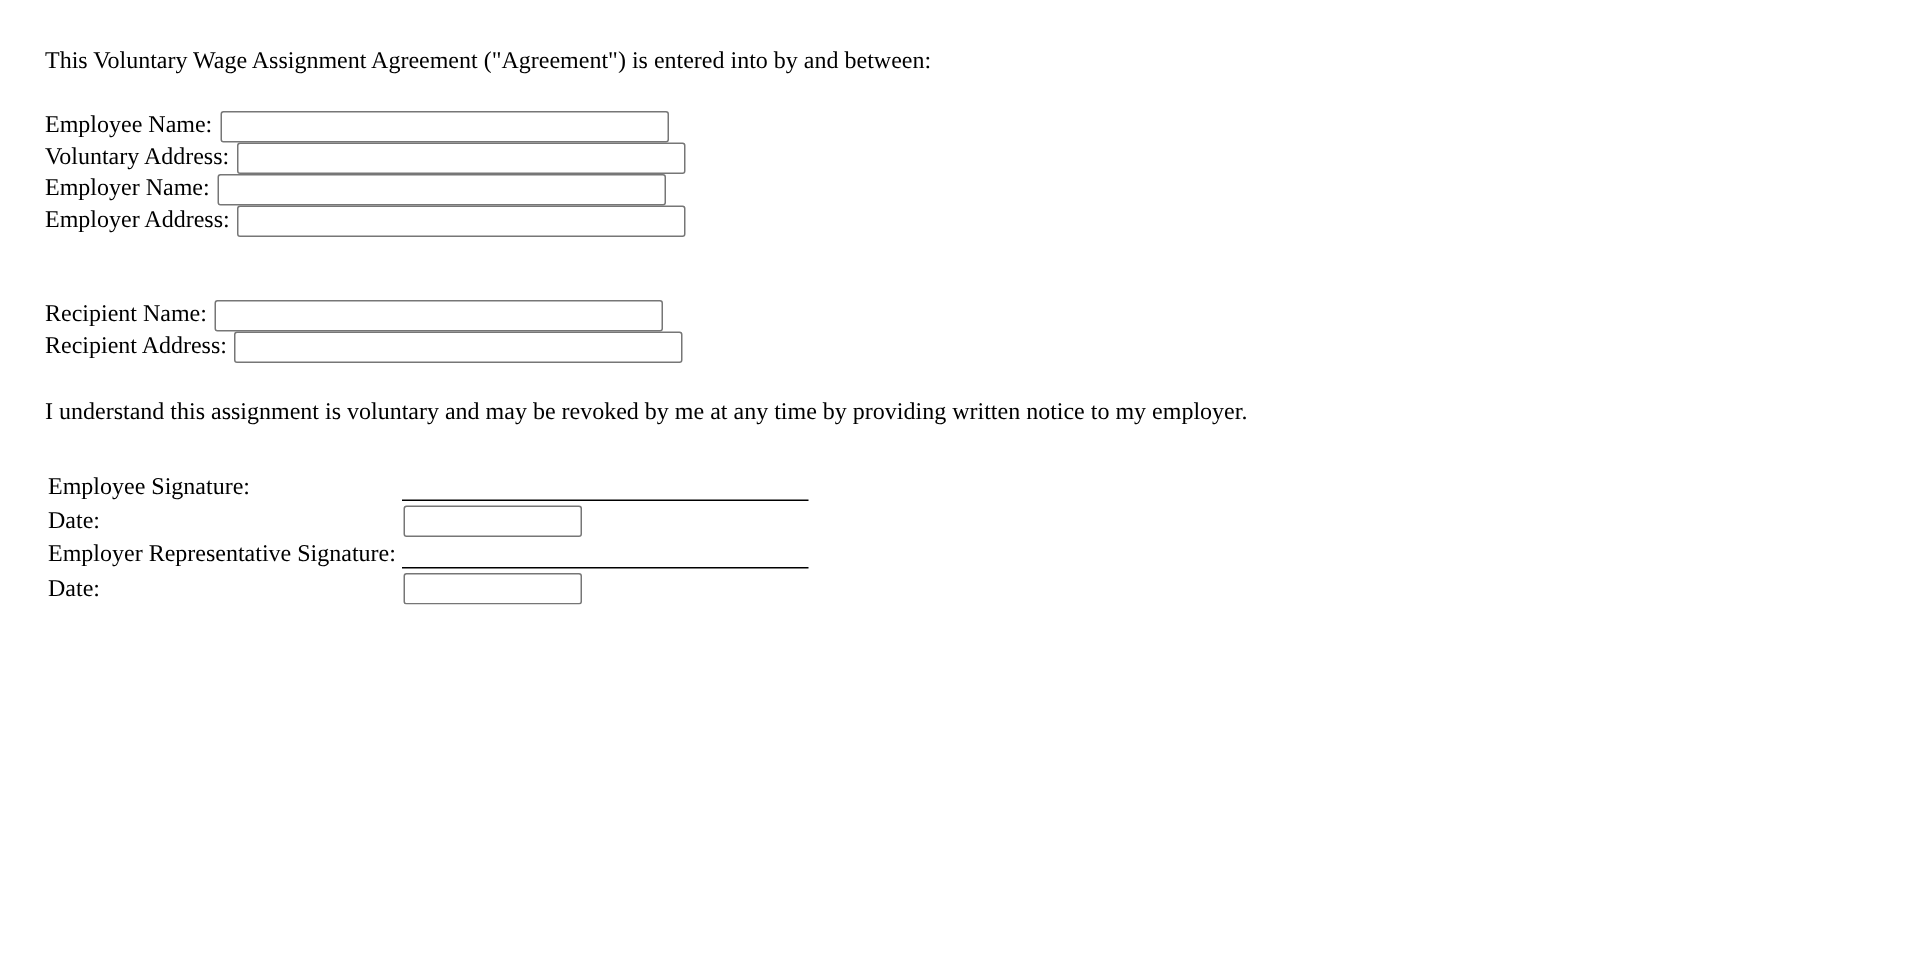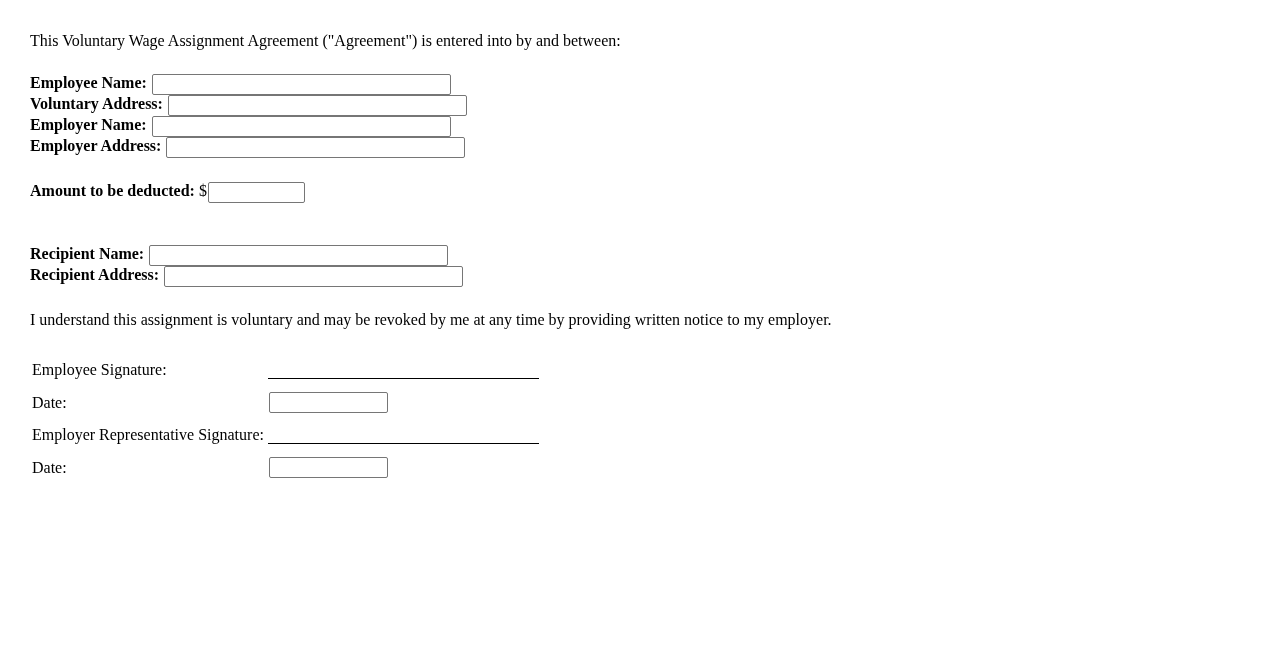--- a/index.html
+++ b/index.html
@@ -14,21 +14,21 @@
     font-size: 16px;
     line-height: normal;
   }
   h1.doc-title {
     font-size: 24px;
     font-weight: bold;
     margin: 16px 0 22px 0;
     line-height: normal;
   }
   p { margin: 24px 0; }
-  b { font-weight: bold; }
+  b { font-weight: normal; }
   input.ti {
     height: 21px;
     border: 1px solid #767676;
     border-radius: 2px;
     padding: 1px 3px;
     margin: 0 1px;
     font-family: "Liberation Sans", sans-serif;
     font-size: 13px;
     vertical-align: middle;
     background: #ffffff;
@@ -36,21 +36,21 @@
   }
   .w-name   { width: 299px; }
   .w-amount { width: 97px;  }
   .w-begin  { width: 115px; }
   .w-total  { width: 96px;  }
   .w-sigdate{ width: 119px; }
   .sig-grid {
     margin-top: 32px;
     display: grid;
     grid-template-columns: 238px max-content;
-    row-gap: 13px;
+    row-gap: 3px;
     align-items: center;
     justify-items: start;
   }
   .sig-label { padding-left: 2px; }
   .sig-line {
     width: 271px;
     height: 17px;
     border-bottom: 1px solid #000000;
   }
 </style>
@@ -67,24 +67,20 @@
     <input type="text" class="ti w-name" style=""><br>
     <b>Voluntary Address:</b>
     <input type="text" class="ti w-name" style=""><br>
     <b>Employer Name:</b>
     <input type="text" class="ti w-name" style=""><br>
     <b>Employer Address:</b>
     <input type="text" class="ti w-name" style="">
   </p>
 
 
-  <p>
-    <b>Amount to be deducted:</b>
-    <span>$</span><input type="text" class="ti w-amount" style="">
-  </p>
 
 
   <p>
     <br>
     <b>Recipient Name:</b>
     <input type="text" class="ti w-name" style=""><br>
     <b>Recipient Address:</b>
     <input type="text" class="ti w-name" style="">
   </p>
 

